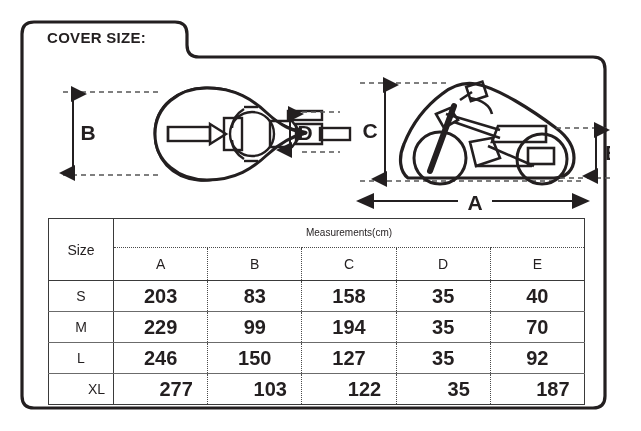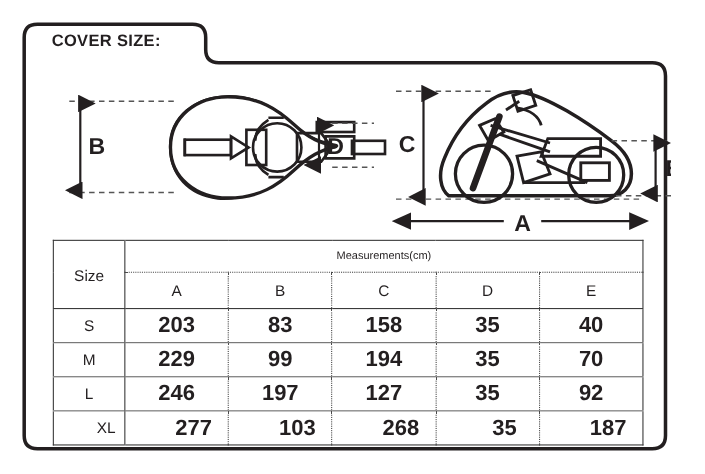--- a/index.html
+++ b/index.html
@@ -289,30 +289,30 @@
           <td class="size-cell">M</td>
           <td class="cell">229</td>
           <td class="cell sep">99</td>
           <td class="cell sep">194</td>
           <td class="cell sep">35</td>
           <td class="cell sep">70</td>
         </tr>
         <tr>
           <td class="size-cell">L</td>
           <td class="cell">246</td>
-          <td class="cell sep">197</td>
+          <td class="cell sep">150</td>
           <td class="cell sep">127</td>
           <td class="cell sep">35</td>
           <td class="cell sep">92</td>
         </tr>
         <tr class="last-row">
           <td class="size-cell">XL</td>
           <td class="cell">277</td>
           <td class="cell sep">103</td>
-          <td class="cell sep">268</td>
+          <td class="cell sep">122</td>
           <td class="cell sep">35</td>
           <td class="cell sep">187</td>
         </tr>
       </tbody>
     </table>
   </div>
 
 </div>
 
 </body></html>

